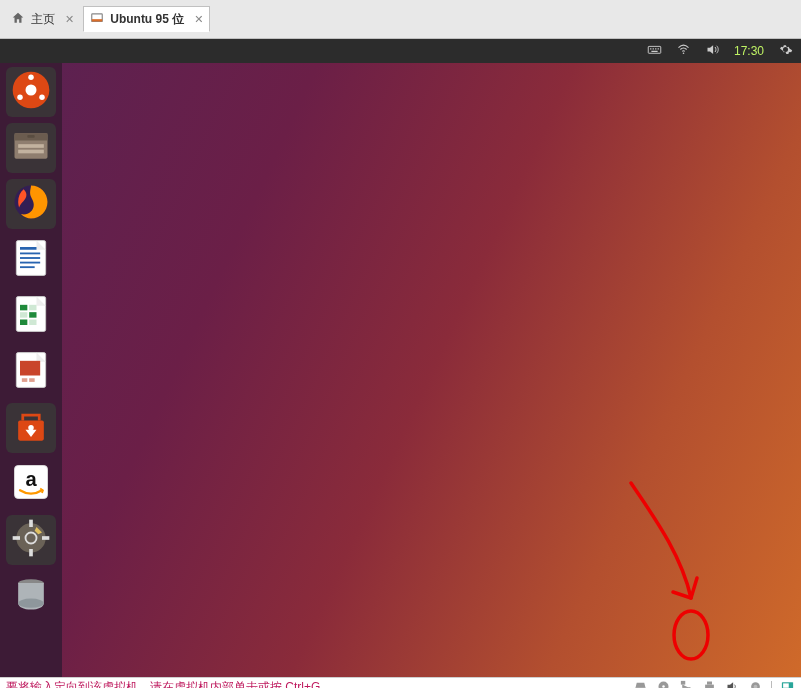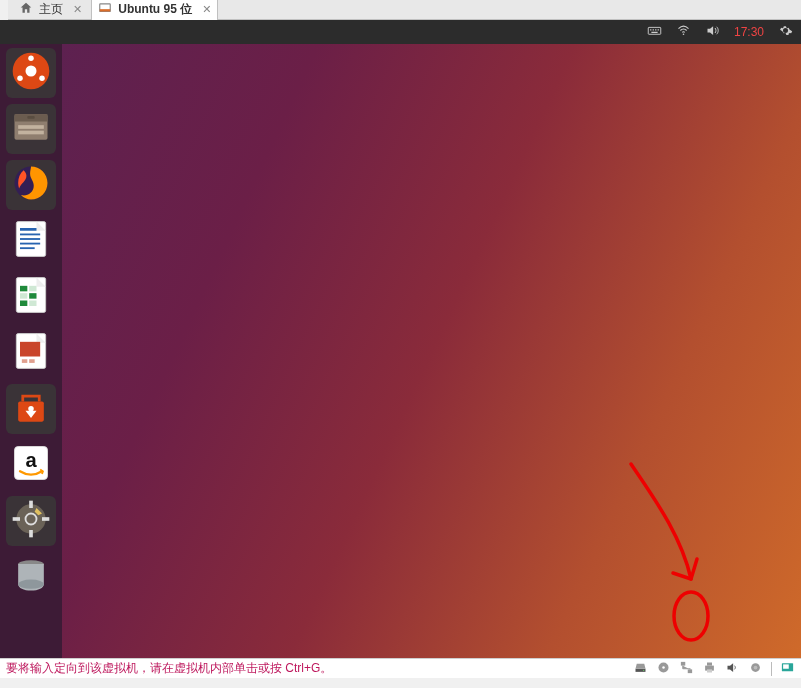--- a/index.html
+++ b/index.html
@@ -1,35 +1,35 @@
 <!DOCTYPE html>
 <html><head>
   <meta charset="utf-8">
   <style>
     * { margin: 0; padding: 0; box-sizing: border-box; }
     body { width: 801px; height: 688px; font-family: "Segoe UI", Arial, sans-serif; overflow: hidden; background: #f0f0f0; }
 
     
     .vm-tabs {
-      height: 20px; background: #e8e8e8; display: flex; align-items: center;
-      border-bottom: 1px solid #c0c0c0; padding: 0 4px; gap: 2px; margin-left: 8px;
+      height: 39px; background: #e8e8e8; display: flex; align-items: center;
+      border-bottom: 1px solid #c0c0c0; padding: 0 4px; gap: 2px;
     }
     .vm-tab {
       height: 26px; display: flex; align-items: center; padding: 0 6px;
       gap: 6px; font-size: 12px; color: #333; border: 1px solid transparent;
       background: transparent; cursor: pointer;
     }
     .vm-tab.active { background: #fff; border: 1px solid #c0c0c0; border-bottom-color: #fff; }
     .vm-tab .close { color: #888; font-size: 11px; margin-left: 4px; }
     .vm-tab svg { width: 14px; height: 14px; }
 
     
     .desktop-area { position: relative; width: 100%; height: 638px; }
 
-    .ubuntu-top { height: 24px; background: #2c2c2c; display: flex; align-items: center; justify-content: flex-end; padding: 0 8px; gap: 14px; color: #ef4444; font-size: 12px; }
+    .ubuntu-top { height: 24px; background: #2c2c2c; display: flex; align-items: center; justify-content: flex-end; padding: 0 8px; gap: 14px; color: #bef264; font-size: 12px; }
     .ubuntu-top svg { width: 15px; height: 15px; fill: #ccc; }
     .ubuntu-top .time { font-size: 12px; }
 
     .desktop-body { height: 614px; display: flex; position: relative; }
 
     .launcher {
       width: 62px; background: #3d1b36;
       display: flex; flex-direction: column; align-items: center;
       padding-top: 4px; gap: 6px;
     }

